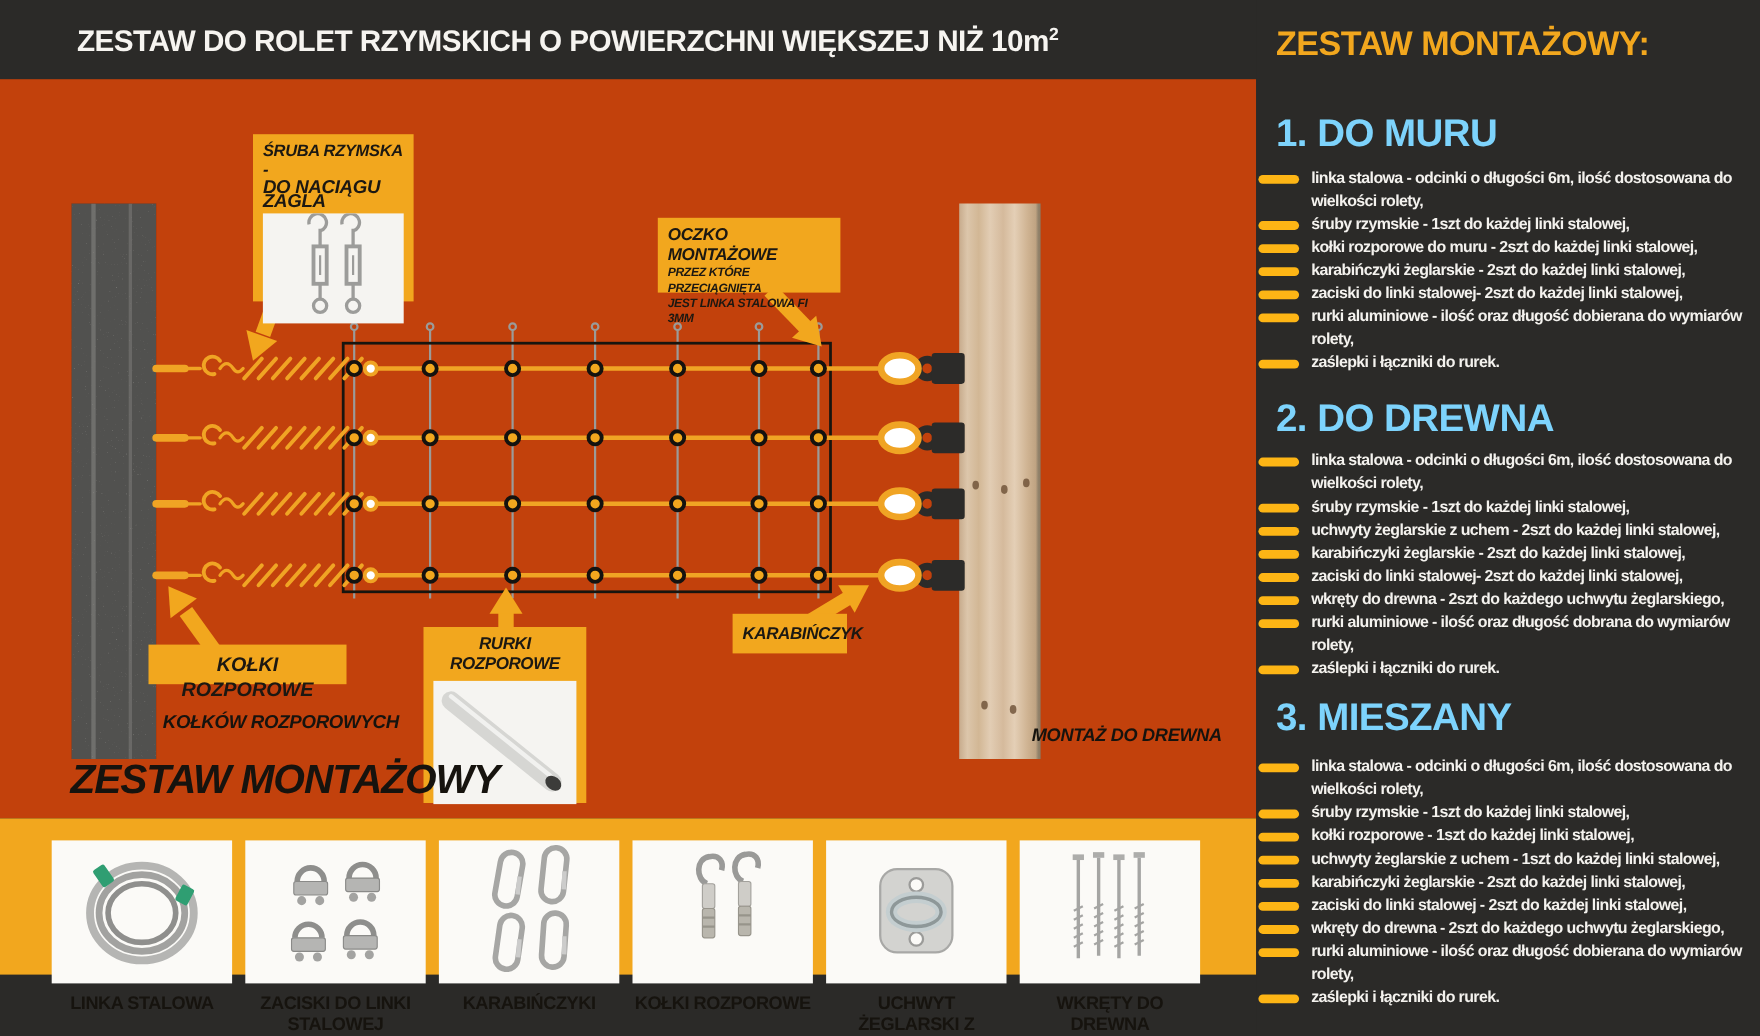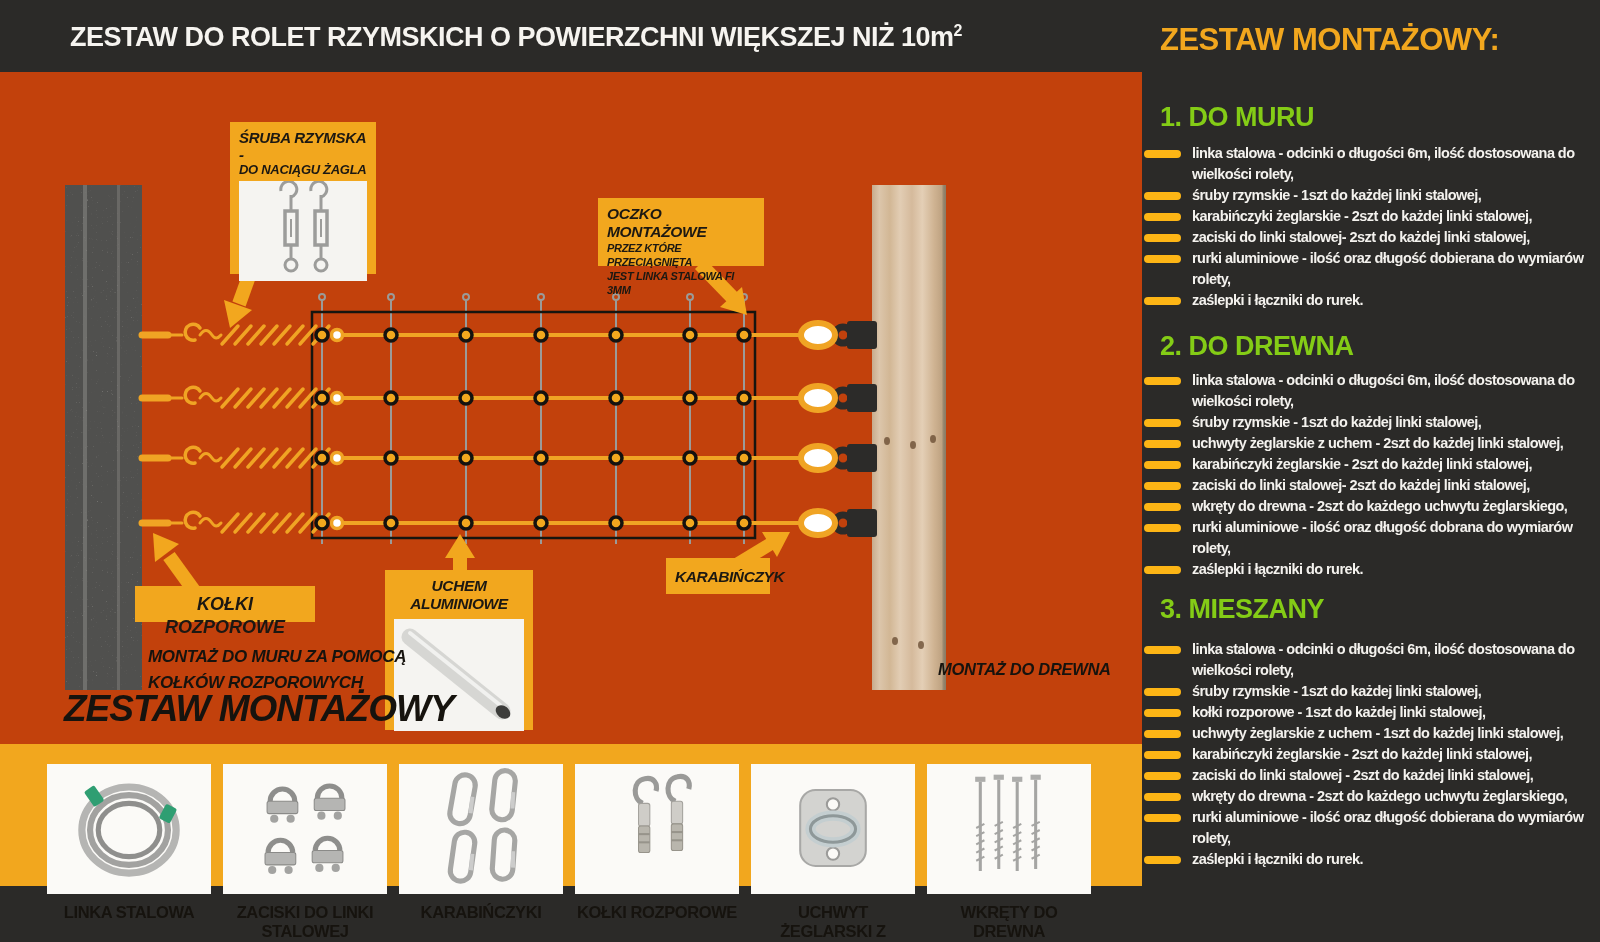--- a/index.html
+++ b/index.html
@@ -15,21 +15,21 @@
   .concrete{position:absolute;left:65px;top:113px;width:77px;height:505px;z-index:1;}
   .wood{position:absolute;left:872px;top:113px;width:74px;height:505px;z-index:1;
         background:linear-gradient(90deg,#c7ab8c 0%,#dcc6ab 10%,#d2b795 24%,#e2cdb4 38%,
         #d5ba9c 54%,#e4cfb6 68%,#cfb392 84%,#bfa382 94%,#93836b 97%,#8a7b64 100%);}
   .knot{position:absolute;width:6px;height:8px;border-radius:50%;background:#6b4f35;opacity:.8;}
   .diagram-svg{position:absolute;left:0;top:0;width:1142px;height:672px;z-index:2;}
   
   .callout{position:absolute;background:#f2a71e;color:#1c1812;z-index:3;padding:7px 9px;}
   .box-sruba{left:230px;top:50px;width:146px;height:152px;}
   .box-sruba .l1{font-size:15px;line-height:17px;letter-spacing:-0.3px;}
-  .box-sruba .l2{font-size:13px;line-height:13px;letter-spacing:-0.3px;}
+  .box-sruba .l2{font-size:17px;line-height:13px;letter-spacing:-0.3px;}
   .box-sruba .photo{margin-top:5px;height:100px;background:#f5f4f1;}
   .box-oczko{left:598px;top:126px;width:166px;height:68px;}
   .box-oczko .l1{font-size:15.5px;line-height:18px;letter-spacing:-0.3px;}
   .box-oczko .l2{font-size:11px;line-height:14px;letter-spacing:-0.3px;}
   .label-kolki{left:135px;top:514px;width:180px;height:36px;text-align:center;
                font-size:18px;line-height:23px;}
   .box-rurki{left:385px;top:498px;width:148px;height:160px;text-align:center;}
   .box-rurki .l1{font-size:15.5px;line-height:18px;letter-spacing:-0.4px;}
   .box-rurki .photo{margin-top:6px;height:112px;background:#f5f4f1;}
   .label-karab{left:666px;top:486px;width:104px;height:36px;text-align:center;
@@ -42,21 +42,21 @@
   
   .orange-strip{position:absolute;left:0;top:744px;width:1142px;height:142px;background:#f2a71e;z-index:4;}
   .cards{display:flex;gap:12px;padding:20px 16px 0 47px;}
   .card{width:164px;flex:0 0 auto;}
   .card-photo{height:130px;background:#fbfaf7;}
   .card-label{margin-top:9px;text-align:center;font-size:16.5px;line-height:19px;
               color:#16130e;letter-spacing:-0.4px;}
   
   .sidebar{position:absolute;left:1142px;top:0;width:458px;height:942px;background:#2b2a28;z-index:5;}
   .sb-heading{color:#f2a71e;font-size:31px;letter-spacing:-0.5px;margin:22px 0 0 18px;}
-  .sb-section-heading{color:#84cc16;font-size:27px;letter-spacing:-0.5px;margin:0 0 10px 18px;}
+  .sb-section-heading{color:#7dd3fc;font-size:35px;letter-spacing:-0.5px;margin:0 0 10px 18px;}
   .sh1{margin-top:44px;}
   .sh2{margin-top:20px;margin-bottom:8px;}
   .sh3{margin-top:14px;margin-bottom:14px;}
   .sb-list{list-style:none;margin:0;padding:0 12px 0 0;}
   .sb-list li{position:relative;padding-left:50px;color:#f4f2ee;font-size:14.5px;
               line-height:21px;letter-spacing:-0.55px;}
   .sb-list li::before{content:"";position:absolute;left:2px;top:7px;width:37px;height:8px;
               border-radius:4px;background:#fdb515;}
 </style>
 </head>
@@ -282,34 +282,33 @@
 
     <div class="callout box-oczko">
       <div class="l1">OCZKO MONTAŻOWE</div>
       <div class="l2">PRZEZ KTÓRE PRZECIĄGNIĘTA</div>
       <div class="l2">JEST LINKA STALOWA FI 3MM</div>
     </div>
 
     <div class="callout label-kolki">KOŁKI ROZPOROWE</div>
 
     <div class="callout box-rurki">
-      <div class="l1">UCHEM ALUMINIOWE</div>
+      <div class="l1">RURKI ROZPOROWE</div>
       <div class="photo">
         <svg viewBox="0 0 130 112" width="130" height="112">
           <line x1="16" y1="18" x2="108" y2="92" stroke="#d6d6d3" stroke-width="17" stroke-linecap="round"></line>
           <line x1="16" y1="14" x2="106" y2="86" stroke="#f1f1ef" stroke-width="4" stroke-linecap="round"></line>
           <ellipse cx="109" cy="93" rx="8" ry="6" fill="#3c3c3a" transform="rotate(39 109 93)"></ellipse>
         </svg>
       </div>
     </div>
 
     <div class="callout label-karab">KARABIŃCZYK</div>
 
     <div class="caption cap-mur">
-      <div>MONTAŻ DO MURU ZA POMOCĄ</div>
       <div>KOŁKÓW ROZPOROWYCH</div>
     </div>
     <div class="caption cap-drewno">MONTAŻ DO DREWNA</div>
     <div class="caption kit-heading">ZESTAW MONTAŻOWY</div>
   </div>
 
   <div class="orange-strip">
     <div class="cards">
 
       <div class="card">
@@ -475,20 +474,21 @@
     </div>
   </div>
 
   <aside class="sidebar">
     <div class="sb-heading">ZESTAW MONTAŻOWY:</div>
 
     <div class="sb-section-heading sh1">1. DO MURU</div>
     <ul class="sb-list">
       <li>linka stalowa - odcinki o długości 6m, ilość dostosowana do wielkości rolety,</li>
       <li>śruby rzymskie - 1szt do każdej linki stalowej,</li>
+      <li>kołki rozporowe do muru - 2szt do każdej linki stalowej,</li>
       <li>karabińczyki żeglarskie - 2szt do każdej linki stalowej,</li>
       <li>zaciski do linki stalowej- 2szt do każdej linki stalowej,</li>
       <li>rurki aluminiowe - ilość oraz długość dobierana do wymiarów rolety,</li>
       <li>zaślepki i łączniki do rurek.</li>
     </ul>
 
     <div class="sb-section-heading sh2">2. DO DREWNA</div>
     <ul class="sb-list">
       <li>linka stalowa - odcinki o długości 6m, ilość dostosowana do wielkości rolety,</li>
       <li>śruby rzymskie - 1szt do każdej linki stalowej,</li>

